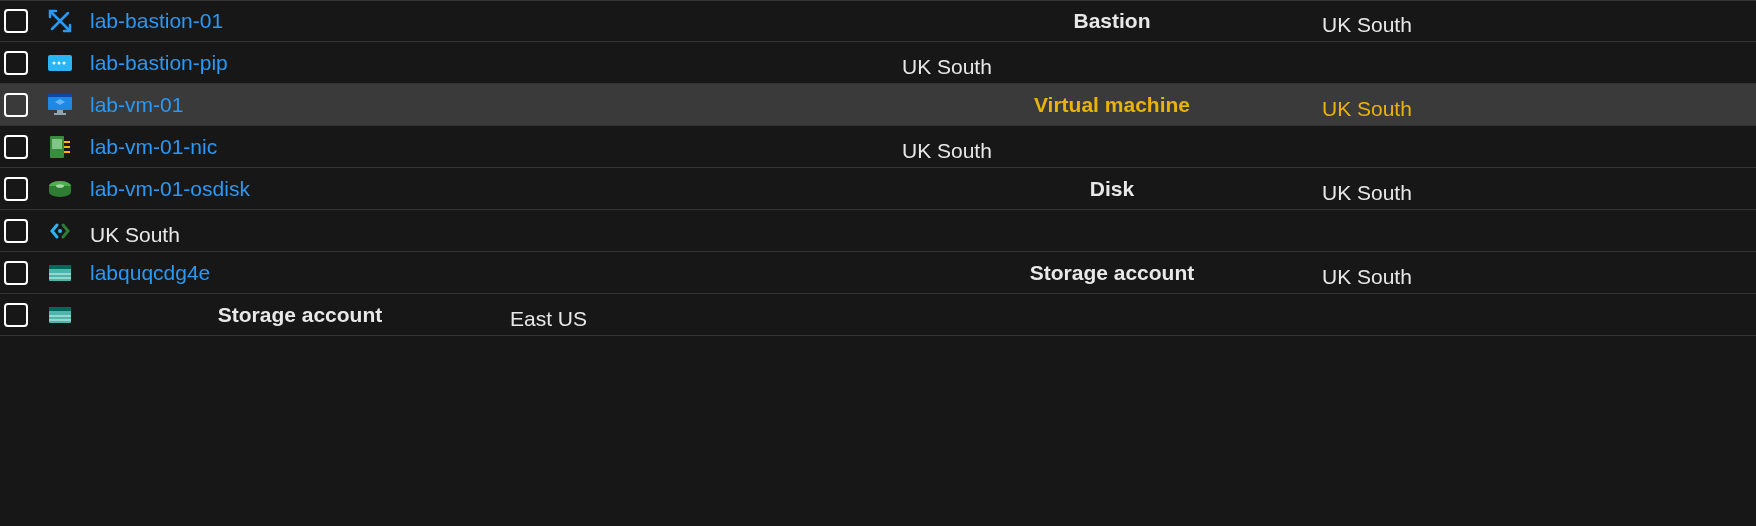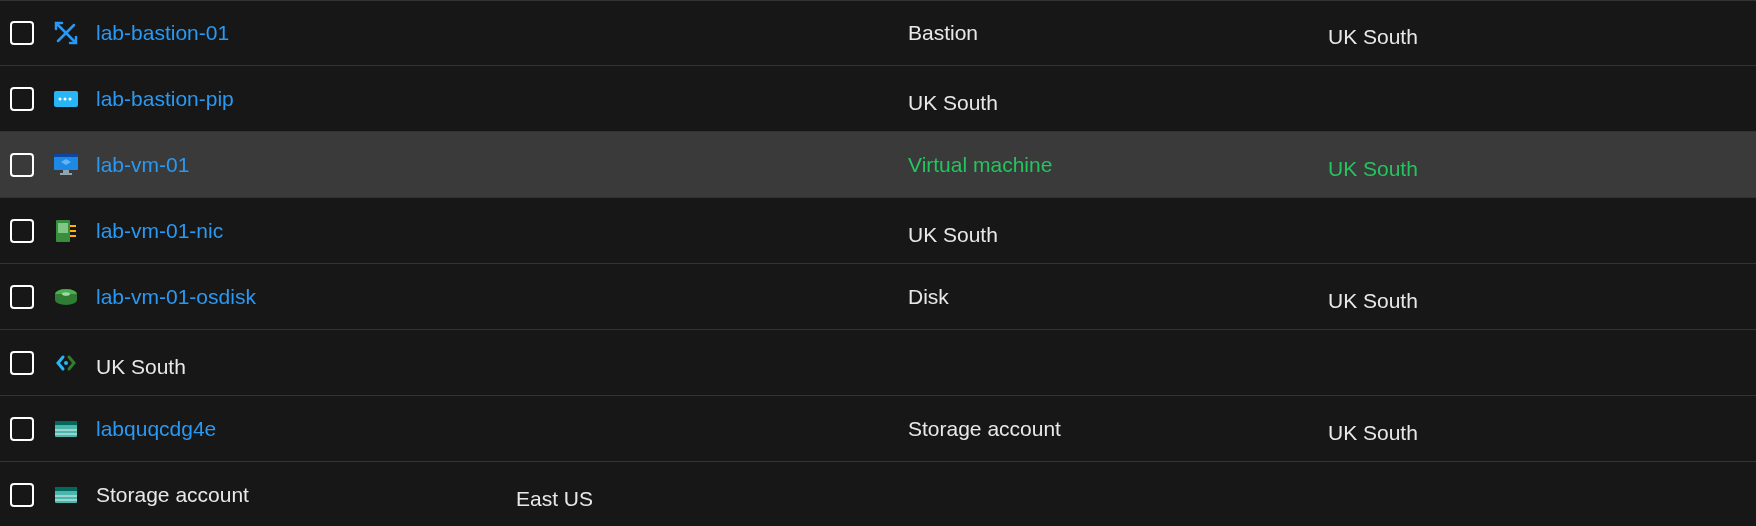--- a/index.html
+++ b/index.html
@@ -8,28 +8,28 @@
       font-family: 'Segoe UI', Arial, sans-serif;
       color: #e0e0e0;
       width: 1756px;
       height: 526px;
       overflow: hidden;
     }
     .resource-list { width: 100%; }
     .resource-row {
       display: flex;
       align-items: center;
-      height: 66px;
+      height: 42px;
       border-bottom: 1px solid #333;
-      padding: 0 10px;
+      padding: 0 4px;
       cursor: pointer;
     }
     .resource-row:first-child { border-top: 1px solid #333; }
     .resource-row.hover { background: #3a3a3a; }
-    .resource-row.hover .type, .resource-row.hover .location { color: #22c55e; }
+    .resource-row.hover .type, .resource-row.hover .location { color: #eab308; }
     .checkbox {
       width: 24px; height: 24px;
       border: 2px solid #fff;
       border-radius: 4px;
       flex-shrink: 0;
       margin-right: 18px;
     }
     .icon {
       width: 28px; height: 28px;
       flex-shrink: 0;
@@ -38,21 +38,22 @@
     }
     .name {
       flex: 0 0 812px;
       color: #2899f5;
       font-size: 21px;
     }
     .type {
       flex: 0 0 420px;
       color: #e8e8e8;
       font-size: 21px;
-      font-weight: 400;
+      font-weight: 700;
+      text-align: center;
     }
     .location {
       flex: 1;
       color: #e8e8e8;
       font-size: 21px;
       margin-top: 8px;
     }
   </style>
 </head>
 <body>

